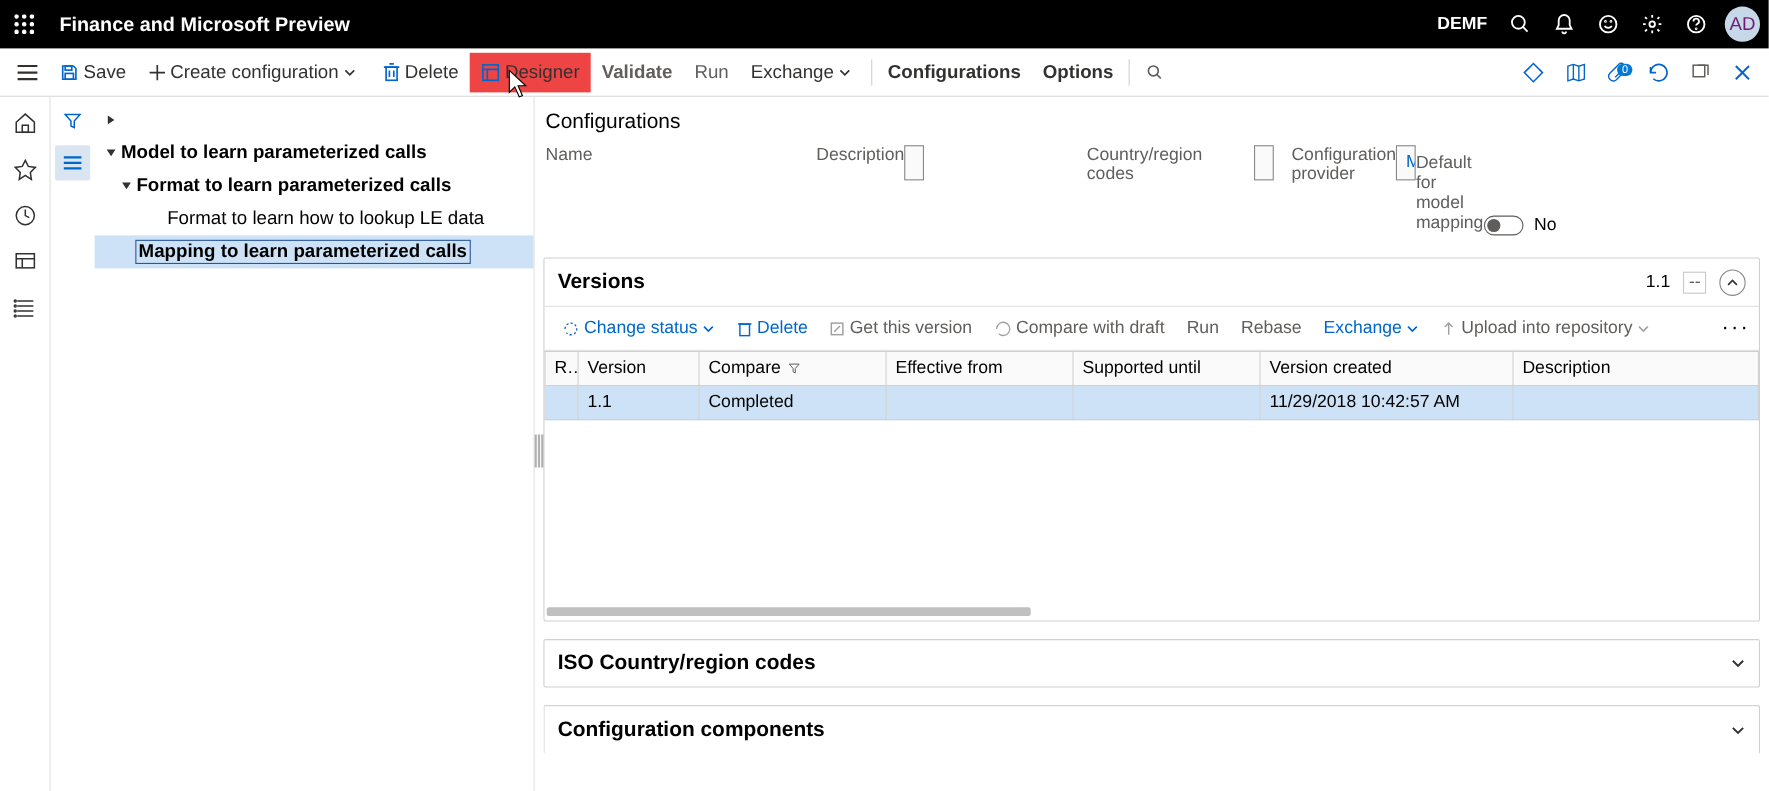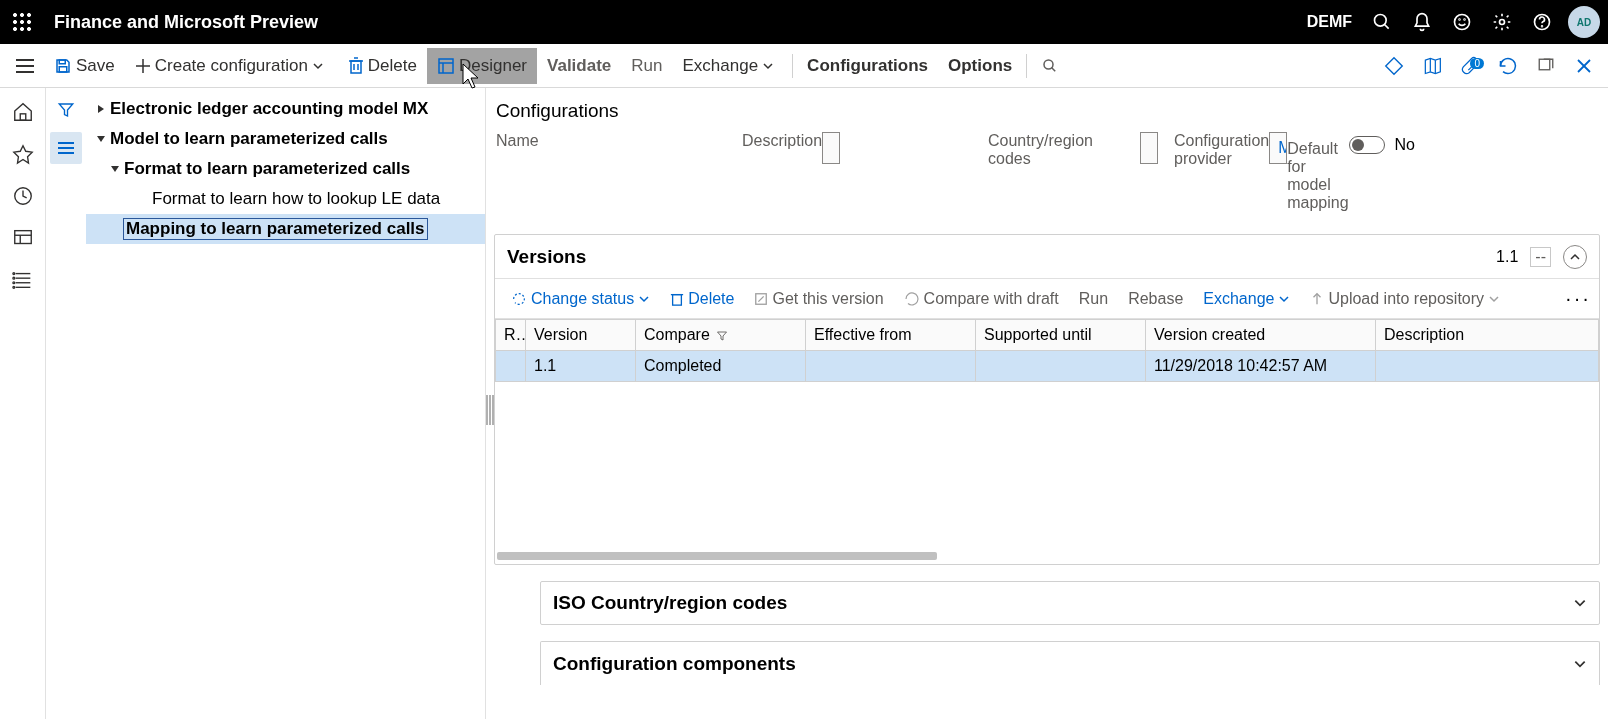--- a/index.html
+++ b/index.html
@@ -5,28 +5,28 @@
   * { box-sizing: border-box; margin: 0; padding: 0; font-family: "Segoe UI", Arial, sans-serif; }
   html, body { width: 1608px; height: 719px; overflow: hidden; background: #fff; }
 
   
   .topbar { height: 44px; background: #000; color: #fff; display: flex; align-items: center; padding: 0 8px; }
   .topbar .waffle { width: 28px; height: 28px; display: flex; align-items: center; justify-content: center; }
   .topbar .title { margin-left: 18px; font-size: 18px; font-weight: 600; }
   .topbar .spacer { flex: 1; }
   .topbar .company { font-size: 16px; margin-right: 10px; font-weight: 600;}
   .topbar .ticon { width: 40px; display:flex; align-items:center; justify-content:center; }
-  .topbar .avatar { width: 32px; height: 32px; border-radius: 50%; background:#c7d8e8; color:#0f766e; display:flex; align-items:center; justify-content:center; font-size:10px; font-weight:700; margin-left:6px;}
+  .topbar .avatar { width: 32px; height: 32px; border-radius: 50%; background:#c7d8e8; color:#701a75; display:flex; align-items:center; justify-content:center; font-size:17px; font-weight:400; margin-left:6px;}
   .topbar svg { stroke:#fff; }
 
   
   .cmdbar { height: 44px; border-bottom: 1px solid #d9d9d9; display:flex; align-items:center; padding: 0 6px; }
   .cmdbar .ham { width:38px; display:flex; justify-content:center;}
   .cmdbar .btn { display:flex; align-items:center; height:36px; padding:0 10px; font-size:17px; color:#323130; cursor:pointer; }
-  .cmdbar .btn.hover { background:#a3a3a3;}
+  .cmdbar .btn.hover { background:#ef4444;}
   .cmdbar .btn svg { margin-right:4px; }
   .cmdbar .btn.bold { font-weight:600;}
   .cmdbar .sep { width:1px; height:24px; background:#d0d0d0; margin:0 4px;}
   .cmdbar .chev { margin-left:4px; }
   .cmdbar .right { margin-left:auto; display:flex; align-items:center; gap:2px;}
   .cmdbar .ricon { width:36px; display:flex; justify-content:center; position:relative;}
   .cmdbar .rbadge { position:absolute; top:2px; right:4px; background:#0078d4; color:#fff; font-size:10px; border-radius:8px; padding:0 4px;}
 
   
   .content { display:flex; height: calc(719px - 44px - 44px); }
@@ -57,21 +57,21 @@
   
   .main { flex:1; overflow:auto; }
   .maininner { padding: 8px 8px 0 8px; }
   .pagetitle { font-size:19px; padding: 4px 2px 10px; }
 
   .formrow { display:flex; gap:16px; padding: 0 2px 8px;}
   .field { display:flex; flex-direction:row; }
   .field label { font-size:16px; color:#605e5c; margin-bottom:2px;}
   .field .box { height:32px; border:1px solid #8a8886; background:#fafafa; padding:0 8px; display:flex; align-items:center; font-size:16px; white-space:nowrap; overflow:hidden; text-overflow:ellipsis;}
   .field .link { color:#0066cc;}
-  .toggle { display:flex; align-items:flex-start; gap:10px; margin-top:4px;}
+  .toggle { display:flex; align-items:flex-end; gap:10px; margin-top:4px;}
   .toggle .sw { width:36px; height:18px; border:1px solid #605e5c; border-radius:10px; position:relative;}
   .toggle .sw::after { content:''; width:12px; height:12px; border-radius:50%; background:#605e5c; position:absolute; left:2px; top:2px;}
   .toggle .txt { font-size:16px; }
 
   
   .card { border:1px solid #d0d0d0; border-radius:2px; margin-top:12px;}
   .cardhead { display:flex; align-items:center; height:44px; padding:0 12px; border-bottom:1px solid #e0e0e0; font-size:19px; font-weight:600;}
   .cardhead .hright { margin-left:auto; display:flex; align-items:center; gap:12px; font-weight:400; font-size:16px;}
   .cardhead .hright .chevcircle { width:24px; height:24px; border:1px solid #8a8886; border-radius:50%; display:flex; align-items:center; justify-content:center;}
   .cardhead .hright .num { font-weight:400;}
@@ -83,21 +83,21 @@
   .vtoolbar .more { margin-left:auto; font-size:20px; letter-spacing:2px;}
 
   table.grid { width:100%; border-collapse:collapse; font-size:16px; table-layout:fixed;}
   table.grid th { text-align:left; border:1px solid #d0d0d0; padding:6px 8px; font-weight:400; background:#fafafa; overflow:hidden; text-overflow:ellipsis; white-space:nowrap;}
   table.grid td { border:1px solid #d0d0d0; padding:6px 8px; white-space:nowrap;}
   table.grid tr.row { background:#cde2f6;}
   .card .blank { height:170px; border-top:none;}
   .card .scrollbar { height:12px; display:flex; align-items:center; padding:0 2px 4px;}
   .card .scrollbar .thumb { height:8px; background:#c0c0c0; width:40%; border-radius:2px;}
 
-  .collapsed { border:1px solid #d0d0d0; border-radius:2px; height:44px; margin-top:16px; display:flex; align-items:center; padding:12px 12px; font-size:19px; font-weight:600;margin-left:46px;}
+  .collapsed { border:1px solid #d0d0d0; border-radius:2px; height:44px; margin-top:16px; display:flex; align-items:center; padding:12px 12px; font-size:19px; font-weight:600;}
   .collapsed .rchev { margin-left:auto;}
   .collapsed.last { margin-bottom:8px; height:44px; border-bottom: none; overflow:hidden; border-radius:2px 2px 0 0;}
 
   
   .splitter { position:absolute; left:486px; top:395px; width:10px; height:30px; }
   .splitter div { width:2px; height:100%; background:#b0b0b0; display:inline-block; margin-right:1px;}
 
   svg { display:block; }
 
   
@@ -327,21 +327,20 @@
   </div>
 
   <div class="treepanel">
     <div class="tree">
       <div class="node n0">
         <span class="caret">
             <svg width="10" height="10" viewBox="0 0 10 10" fill="#323130">
               <polygon points="2,1 8,5 2,9"></polygon>
             </svg>
           </span>
-        <span class="label">Electronic ledger accounting model MX</span>
       </div>
       <div class="node n1">
         <span class="caret">
             <svg width="10" height="10" viewBox="0 0 10 10" fill="#323130">
               <polygon points="1,2 9,2 5,8"></polygon>
             </svg>
           </span>
         <span class="label">Model to learn parameterized calls</span>
       </div>
       <div class="node n2">

